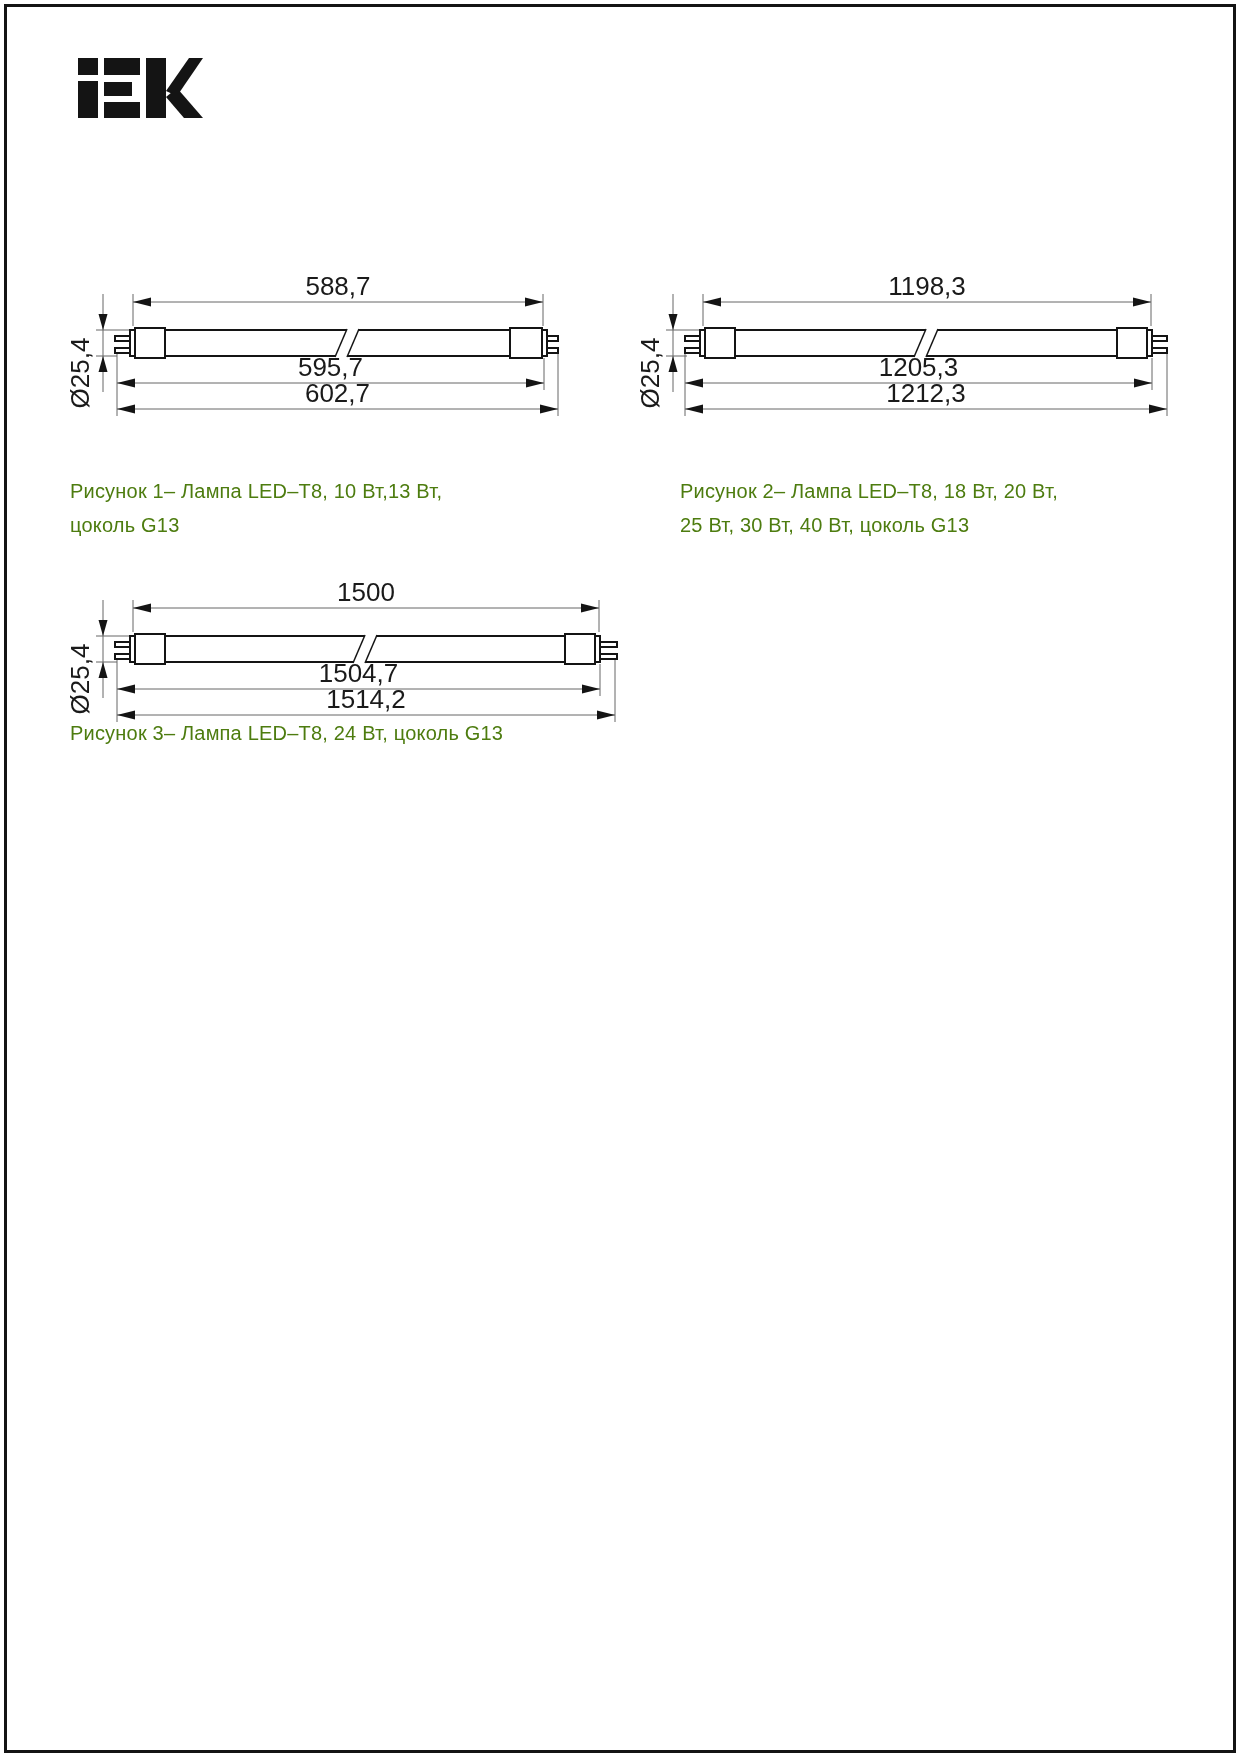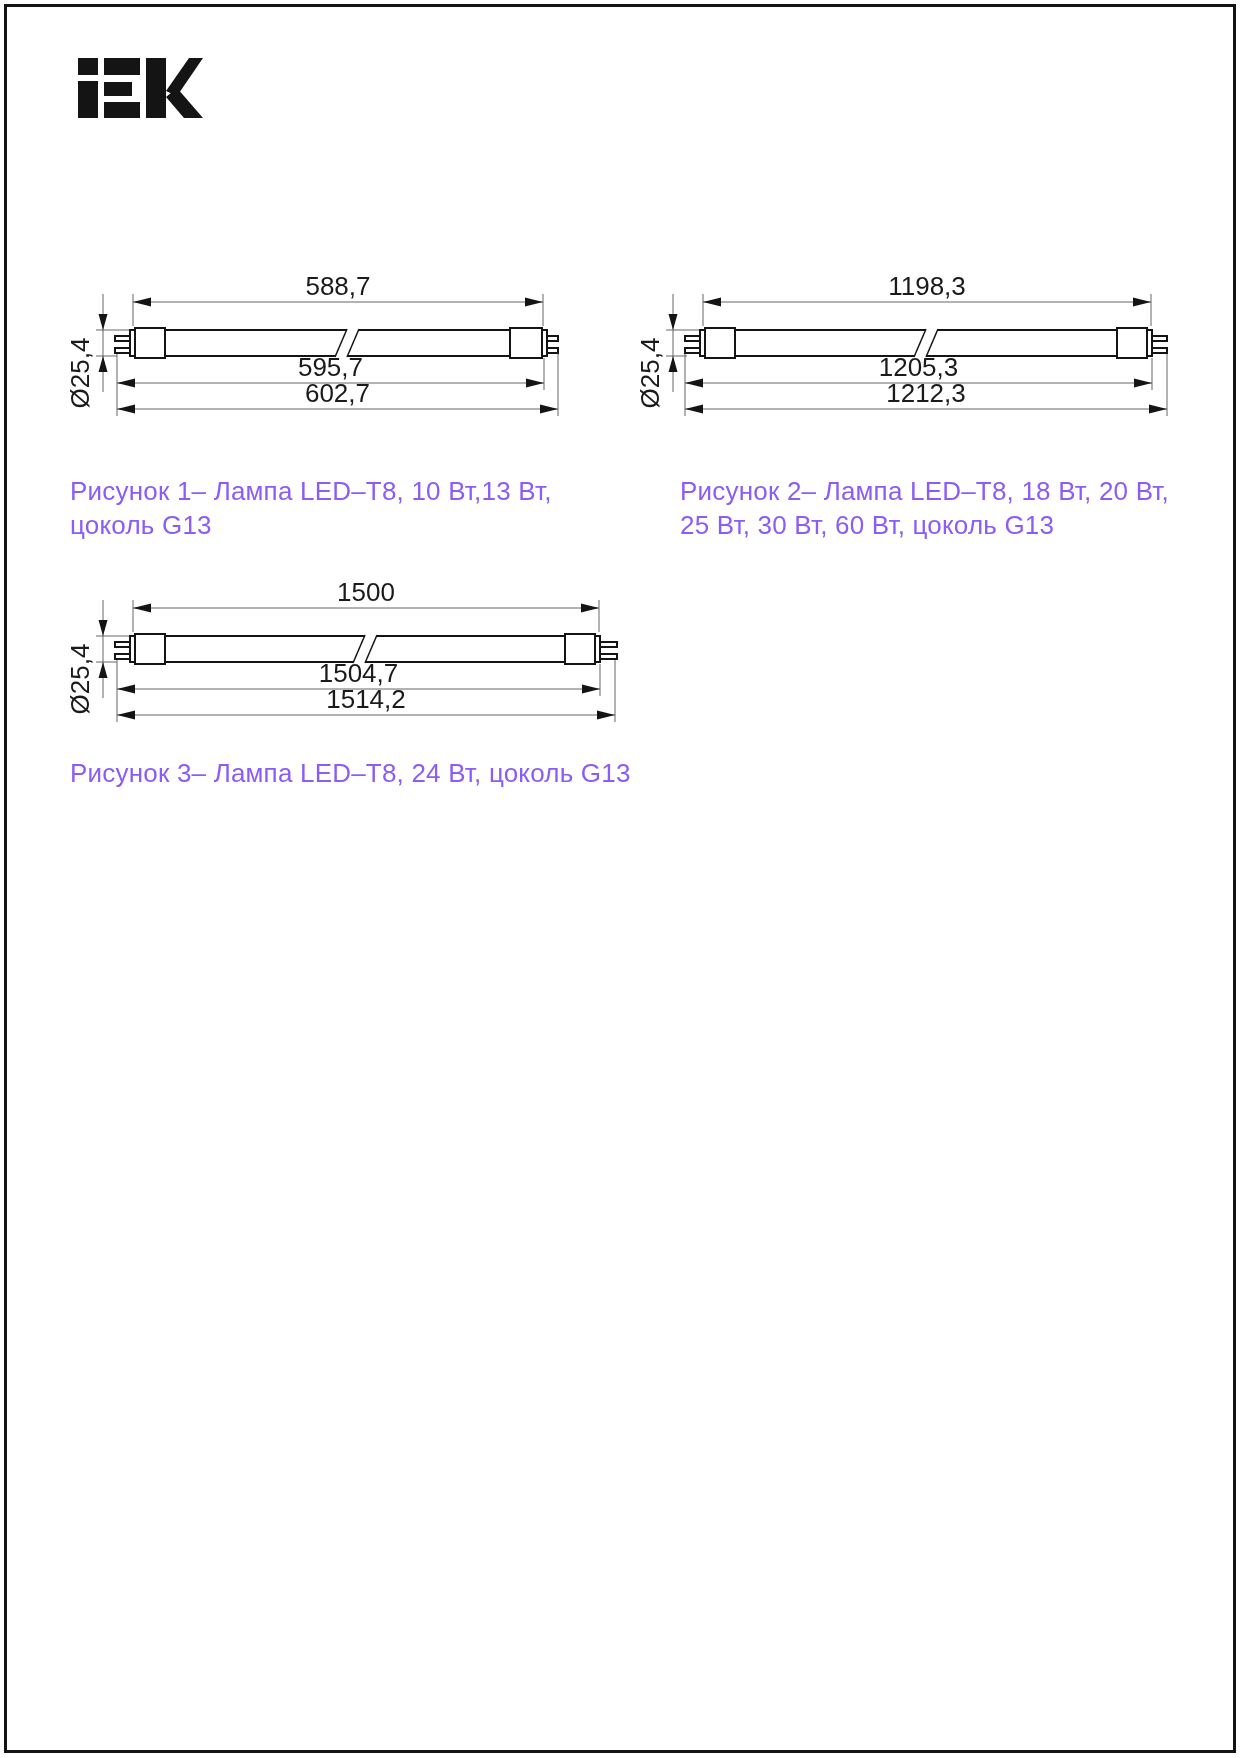--- a/index.html
+++ b/index.html
@@ -5,21 +5,21 @@
   html,body{margin:0;padding:0;background:#fff;}
   #page{
     position:relative;width:1241px;height:1758px;background:#fff;overflow:hidden;
     font-family:"Liberation Sans",sans-serif;color:#1a1a1a;
   }
   #frame{position:absolute;left:4px;top:4px;right:5px;bottom:5px;border:3px solid #141414;}
   #logo{position:absolute;left:78px;top:58px;width:125px;height:60px;}
   .fig{position:absolute;}
   .fig text{font-family:"Liberation Sans","DejaVu Sans",sans-serif;font-size:26px;fill:#1a1a1a;}
   .caption{
-    position:absolute;font-size:26px;line-height:34px;color:#8b5cf6;
+    position:absolute;font-size:20px;line-height:34px;color:#4d7c0f;
     letter-spacing:0.2px;white-space:nowrap;
   }
 </style>
 </head>
 <body>
 
 <div id="page">
   <div id="frame"></div>
 
   <svg id="logo" viewBox="0 0 125 60" aria-hidden="true">
@@ -146,18 +146,18 @@
       <text x="306" y="152" text-anchor="middle">1514,2</text>
       <text x="29" y="123" text-anchor="middle" transform="rotate(-90 29 123)">Ø25,4</text>
     </svg>
 
   <div class="caption" style="left:70px;top:474px">
     <span>Рисунок 1– Лампа LED–T8, 10 Вт,13 Вт,</span><br>
     <span>цоколь G13</span>
   </div>
   <div class="caption" style="left:680px;top:474px">
     <span>Рисунок 2– Лампа LED–T8, 18 Вт, 20 Вт,</span><br>
-    <span>25 Вт, 30 Вт, 60 Вт, цоколь G13</span>
+    <span>25 Вт, 30 Вт, 40 Вт, цоколь G13</span>
   </div>
-  <div class="caption" style="left:70px;top:756px">
+  <div class="caption" style="left:70px;top:716px">
     <span>Рисунок 3– Лампа LED–T8, 24 Вт, цоколь G13</span>
   </div>
 </div>
 
 </body></html>

